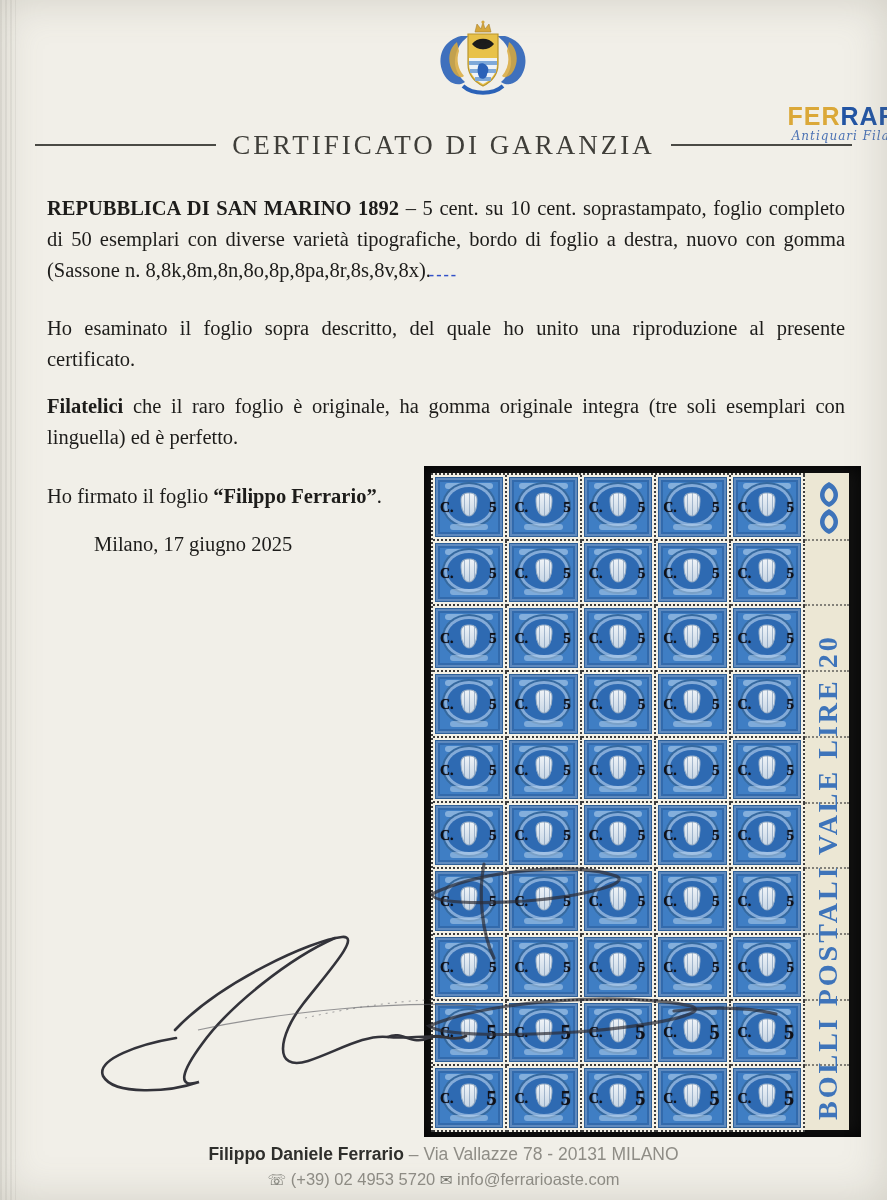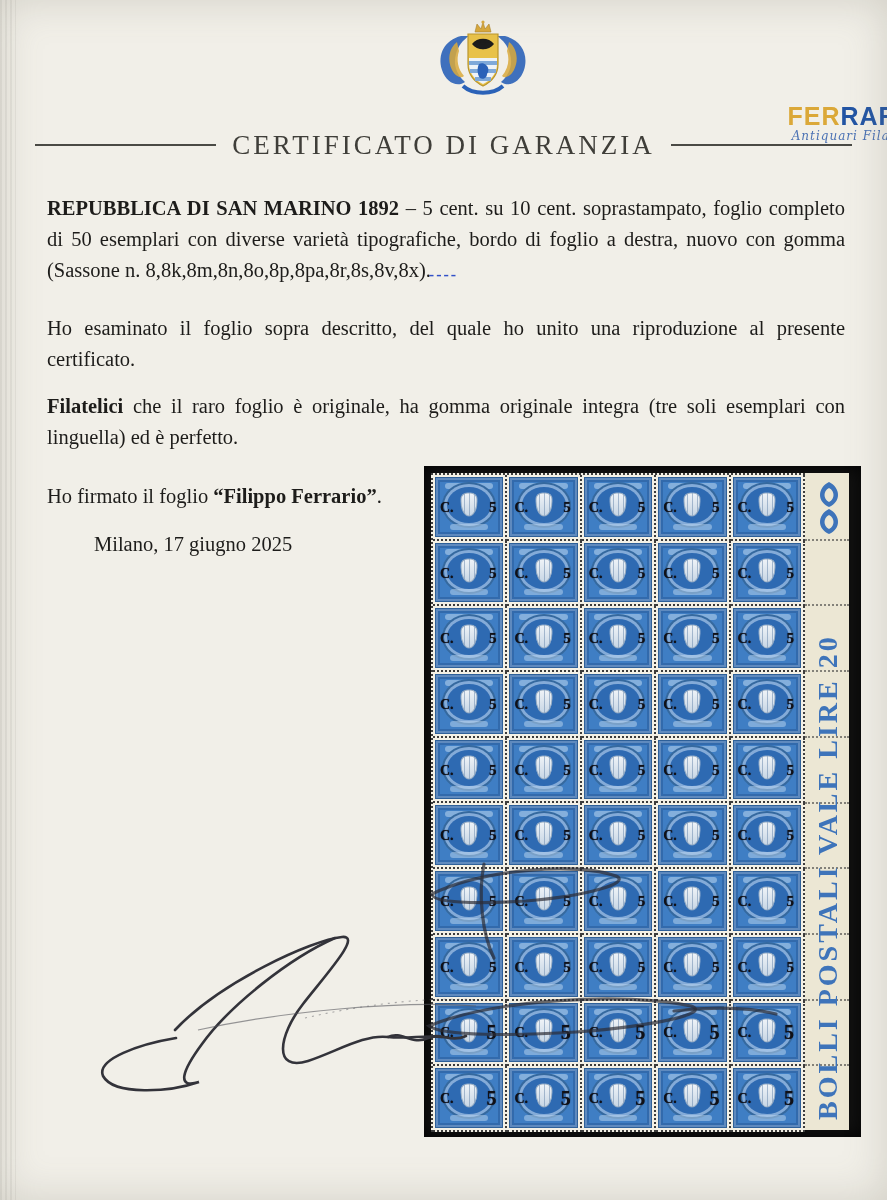--- a/index.html
+++ b/index.html
@@ -623,15 +623,26 @@
   <g fill="none" stroke="#33333a" stroke-width="2.6" stroke-linecap="round">
     <path d="M95 120 C140 72 232 30 262 27 C282 25 248 62 223 94 C198 126 193 162 228 151 C256 142 284 124 308 127 C328 129 344 125 362 127"></path>
     <path d="M255 28 C210 48 150 95 122 134 C102 161 96 179 119 172 C90 182 34 186 23 166 C16 149 60 134 96 128"></path>
     <path d="M308 127 C322 120 332 136 348 128 C360 122 370 133 386 126"></path>
   </g>
   <path d="M118 120 C200 102 320 90 396 96" fill="none" stroke="#55555c" stroke-width="1.2" stroke-opacity="0.6"></path>
   <path d="M225 108 C295 92 356 87 398 90" fill="none" stroke="#6a6a70" stroke-width="1.1" stroke-opacity="0.55" stroke-dasharray="2 5"></path>
 </svg>
 
 <div class="footer">
+  <div class="footer-line1">
+    <span class="footer-name">Filippo Daniele Ferrario</span>
+    <span>–</span>
+    <span>Via Vallazze 78 - 20131 MILANO</span>
+  </div>
+  <div class="footer-line2">
+    <span class="footer-icon">☏</span>
+    <span>(+39) 02 4953 5720</span>
+    <span class="footer-icon">✉</span>
+    <span>info@ferrarioaste.com</span>
+  </div>
 </div>
 
 <div class="scan-vignette"></div>
 
 </body></html>

